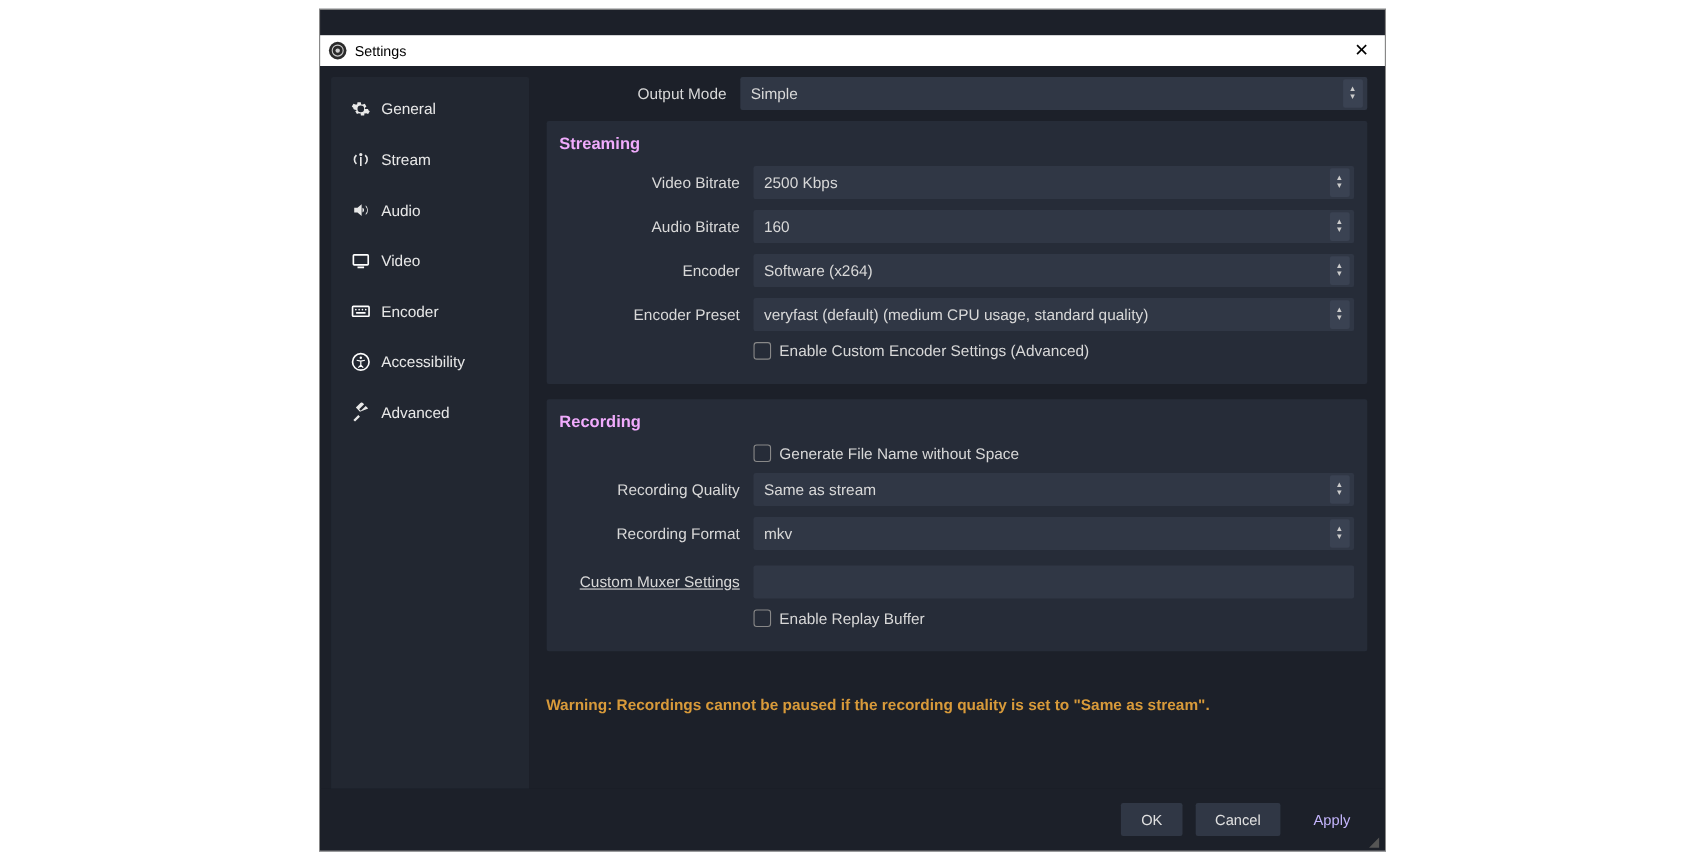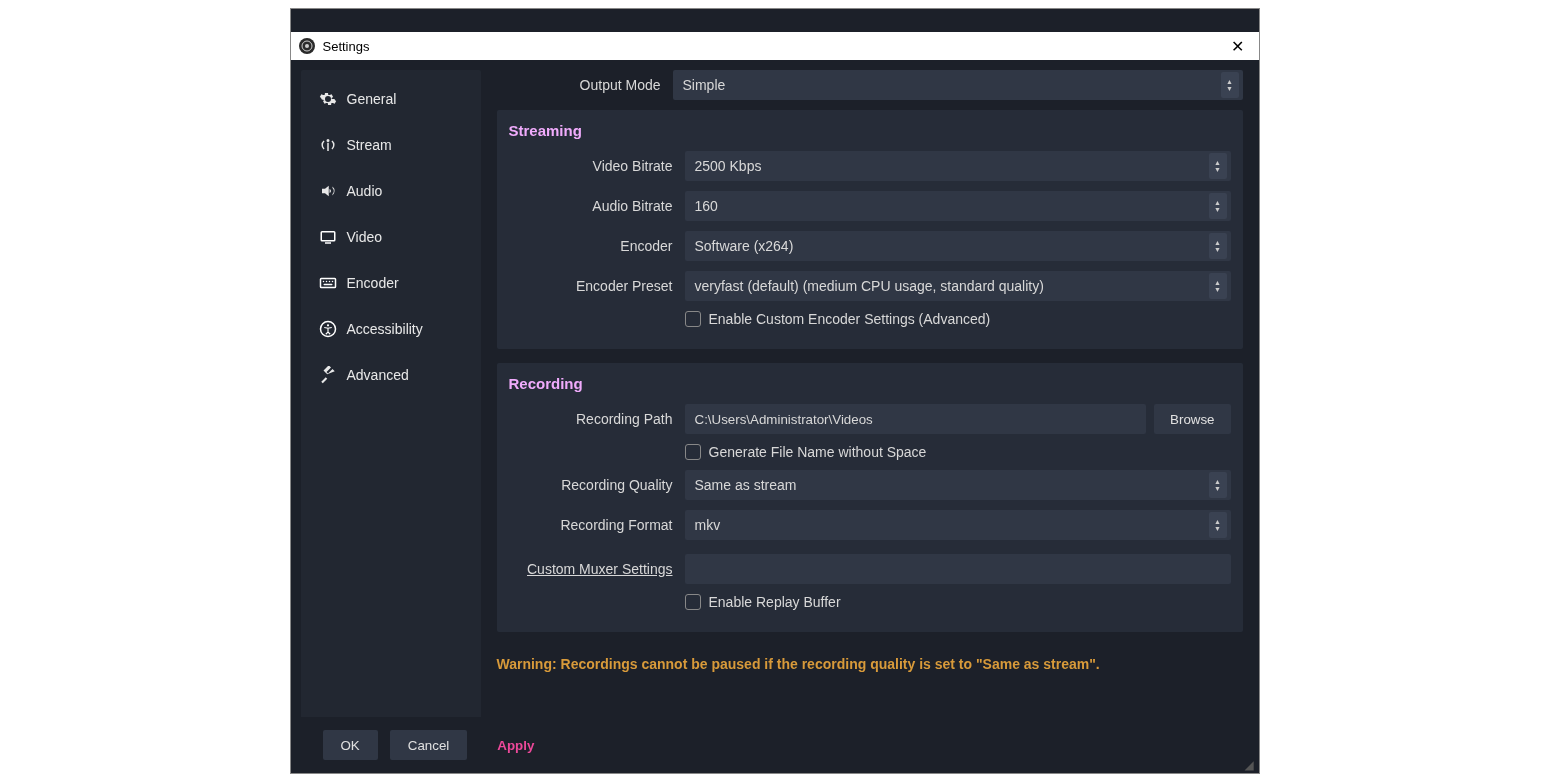--- a/index.html
+++ b/index.html
@@ -168,47 +168,46 @@
     border: none;
     color: #d8d8d8;
     height: 30px;
     padding: 0 10px;
     border-radius: 2px;
     outline: none;
   }
   .warning {
     color: #d89a3a;
     font-weight: 600;
-    margin-top: 10px;
+    margin-top: 26px;
     margin-bottom: 18px;
     font-size: 14px;
   }
   .footer {
     height: 56px;
     display: flex;
     align-items: center;
-    justify-content: flex-start;
+    justify-content: flex-end;
     gap: 12px;
-    padding: 0 32px;
+    padding: 0 13px;
     background: #1c2029;
   }
   .footer button {
     background: #303745;
     color: #e0e0e0;
     border: none;
     height: 30px;
     padding: 0 18px;
     border-radius: 2px;
     cursor: pointer;
   }
   .footer button.disabled {
     background: transparent;
-    color: #ec4899;
+    color: #c4b5fd;
     cursor: default;
-    font-weight: bold;
   }
   .resize-grip {
     position: absolute;
     right: 2px;
     bottom: 2px;
     width: 12px;
     height: 12px;
     color: #555;
     font-size: 12px;
     line-height: 1;
@@ -358,25 +357,20 @@
 
         <div class="checkbox-row">
           <div class="checkbox"></div>
           <span>Enable Custom Encoder Settings (Advanced)</span>
         </div>
       </div>
 
       <div class="panel">
         <div class="panel-title">Recording</div>
 
-        <div class="row">
-          <div class="row-label">Recording Path</div>
-          <input class="text-input" value="C:\Users\Administrator\Videos" style="">
-          <button class="browse-btn">Browse</button>
-        </div>
 
         <div class="checkbox-row">
           <div class="checkbox"></div>
           <span>Generate File Name without Space</span>
         </div>
 
         <div class="row">
           <div class="row-label">Recording Quality</div>
           <div class="control select">
             <span>Same as stream</span>

